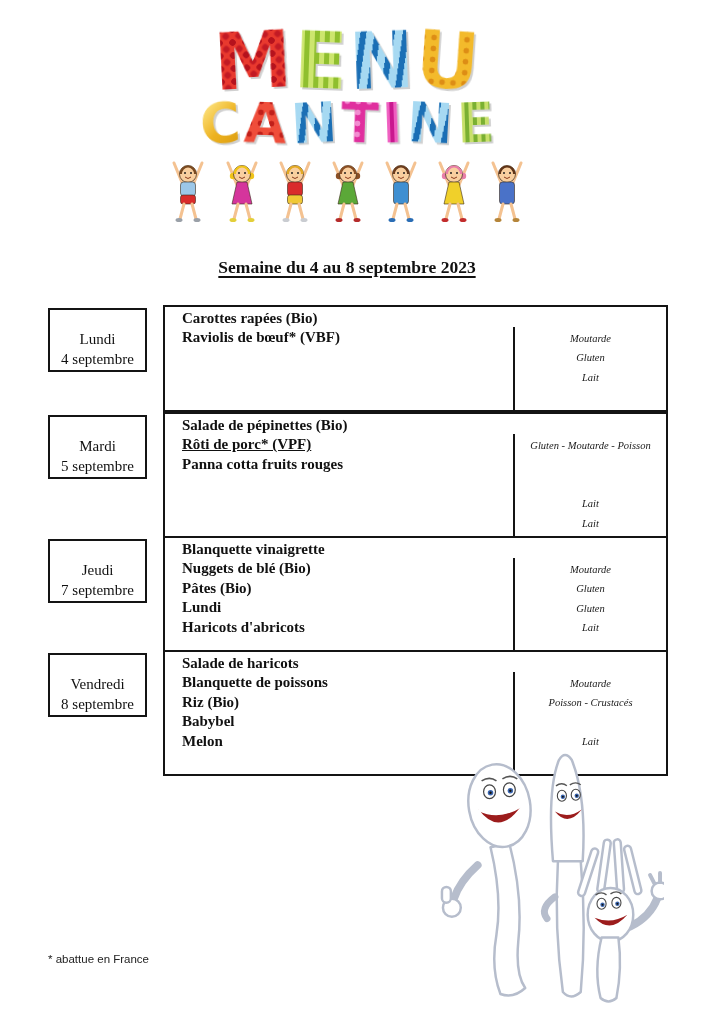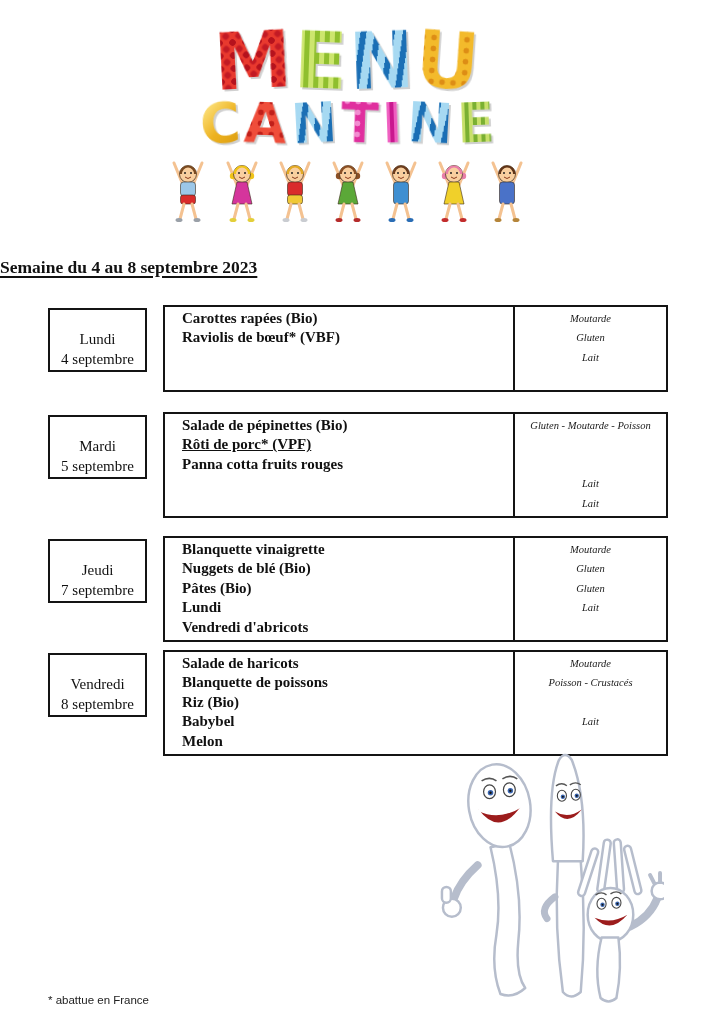--- a/index.html
+++ b/index.html
@@ -29,44 +29,44 @@
   .bg-magenta-stripes{background:repeating-linear-gradient(90deg,#c9188f 0 4px,#ef5ec0 4px 8px);}
   .bg-green-stripes{background:repeating-linear-gradient(90deg,#7ab032 0 4px,#c8e06a 4px 8px);}
 
   .r-m3{transform:rotate(-3deg);} .r-p2{transform:rotate(2deg);} .r-m2{transform:rotate(-2deg);}
   .r-p4{transform:rotate(4deg);} .r-m4{transform:rotate(-4deg);} .r-p3{transform:rotate(3deg);}
 
   .kids{display:block;margin:6px auto 0;}
 
   
   .week-header{
-    position:absolute;top:257px;left:0;width:694px;
+    position:absolute;top:257px;left:0;width:694px;text-align:center;
     font-family:"Liberation Serif",serif;font-weight:bold;font-size:17.5px;
     text-decoration:underline;text-decoration-thickness:2px;text-underline-offset:3px;
   }
 
   
   .day-block{position:absolute;left:48px;width:620px;}
   .day-box{
     position:absolute;left:0;top:3px;width:95px;height:41px;
     border:2px solid #141414;text-align:center;font-size:15px;line-height:20px;padding-top:19px;
     background:#fff;
   }
   .menu-box{
     position:absolute;left:115px;top:0;width:501px;
     border:2px solid #141414;display:flex;background:#fff;
   }
   .items-col{flex:1;padding:2px 0 3px 17px;font-weight:bold;}
   .item{font-size:15px;line-height:19.4px;white-space:nowrap;}
   .item.u{text-decoration:underline;}
-  .allergen-col{width:147px;border-left:2px solid #141414;padding:2px 2px 3px;text-align:center;}
+  .allergen-col{width:147px;border-left:2px solid #141414;padding:2px 2px 3px;text-align:center;margin-top:20px;}
   .allergen{font-size:10.5px;font-style:italic;line-height:19.4px;min-height:19.4px;color:#1a1a1a;}
 
   
-  .footnote{position:absolute;left:48px;top:994px;font-family:"Liberation Sans",sans-serif;font-size:11.5px;color:#222;}
+  .footnote{position:absolute;left:48px;top:953px;font-family:"Liberation Sans",sans-serif;font-size:11.5px;color:#222;}
 
   
   .cutlery{position:absolute;left:436px;top:748px;}
 </style>
 </head>
 <body>
 
 <div class="page">
 
   <div class="title-wrap">
@@ -222,21 +222,21 @@
     <div class="day-box">
       <div>Jeudi</div>
       <div>7 septembre</div>
     </div>
     <div class="menu-box">
       <div class="items-col">
         <div class="item">Blanquette vinaigrette</div>
         <div class="item">Nuggets de blé (Bio)</div>
         <div class="item">Pâtes (Bio)</div>
         <div class="item">Lundi</div>
-        <div class="item">Vendredi d'abricots</div>
+        <div class="item">Haricots d'abricots</div>
       </div>
       <div class="allergen-col">
         <div class="allergen">Moutarde</div>
         <div class="allergen">Gluten</div>
         <div class="allergen">Gluten</div>
         <div class="allergen">Lait</div>
         <div class="allergen"></div>
       </div>
     </div>
   </section>

